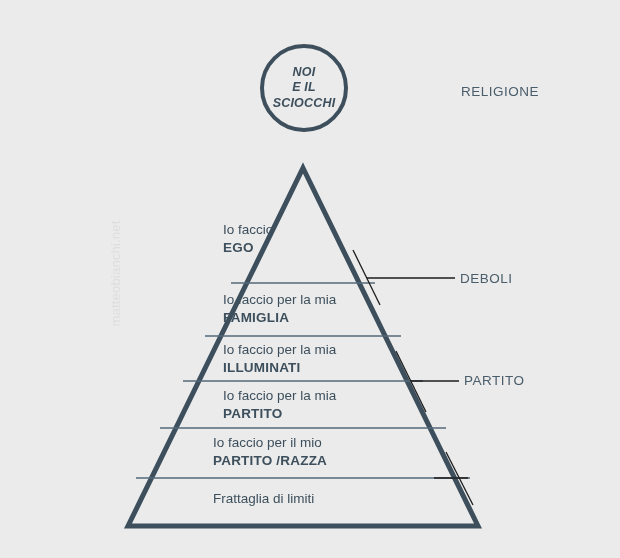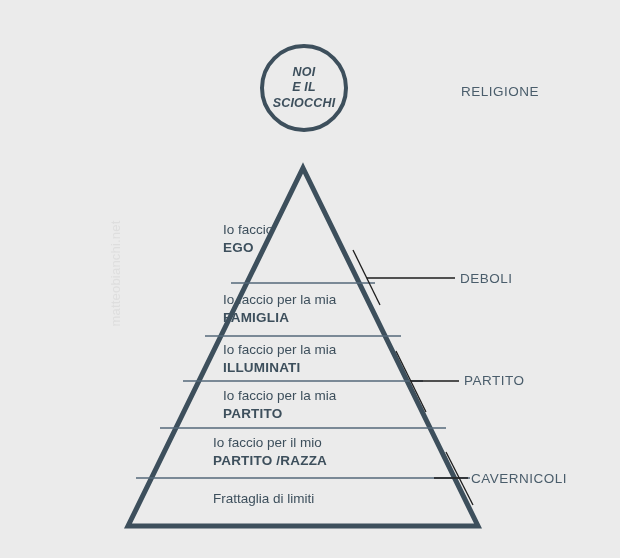--- a/index.html
+++ b/index.html
@@ -157,17 +157,16 @@
     <span class="l1">Frattaglia di limiti</span>
   </div>
 
   <div class="tier" style="left:213px; top:434px; width:180px;">
     <span class="l1">Io faccio per il mio</span>
     <span class="l2">PARTITO /RAZZA</span>
   </div>
 
   <div class="callout" style="left:460px; top:271px;">DEBOLI</div>
   <div class="callout" style="left:464px; top:373px;">PARTITO</div>
-  <div class="callout" style="left:471px; top:471px;">CAVERNICOLI</div>
 
   <div id="watermark">matteobianchi.net</div>
 
 </div>
 
 </body></html>

